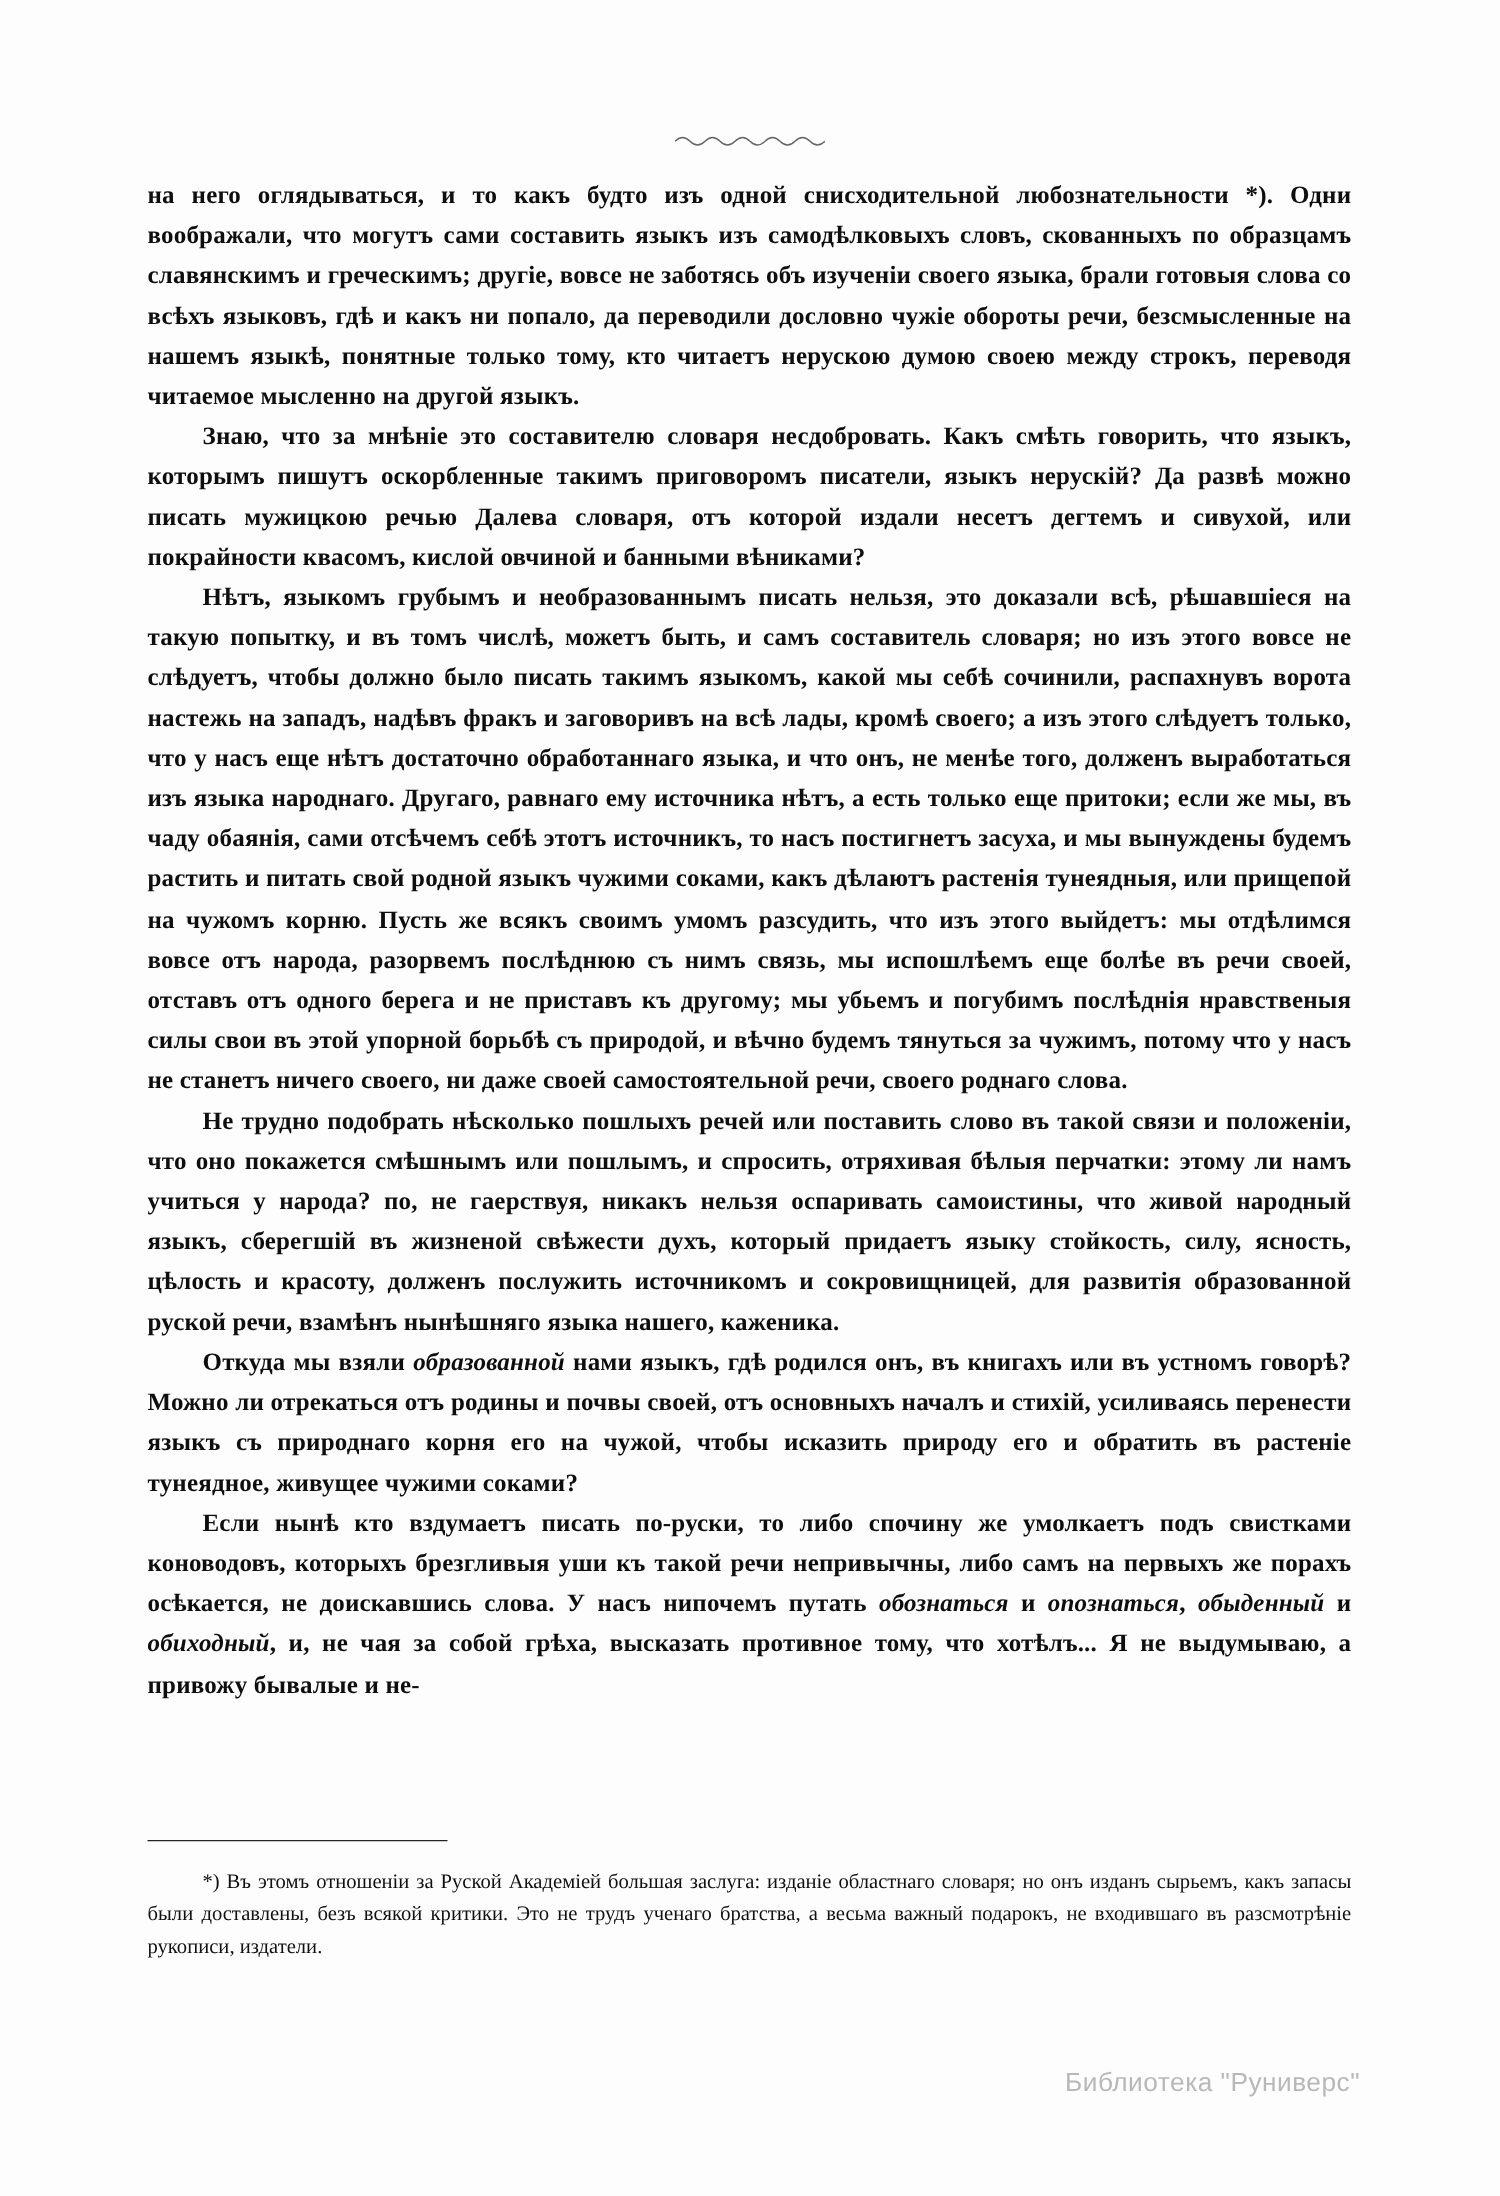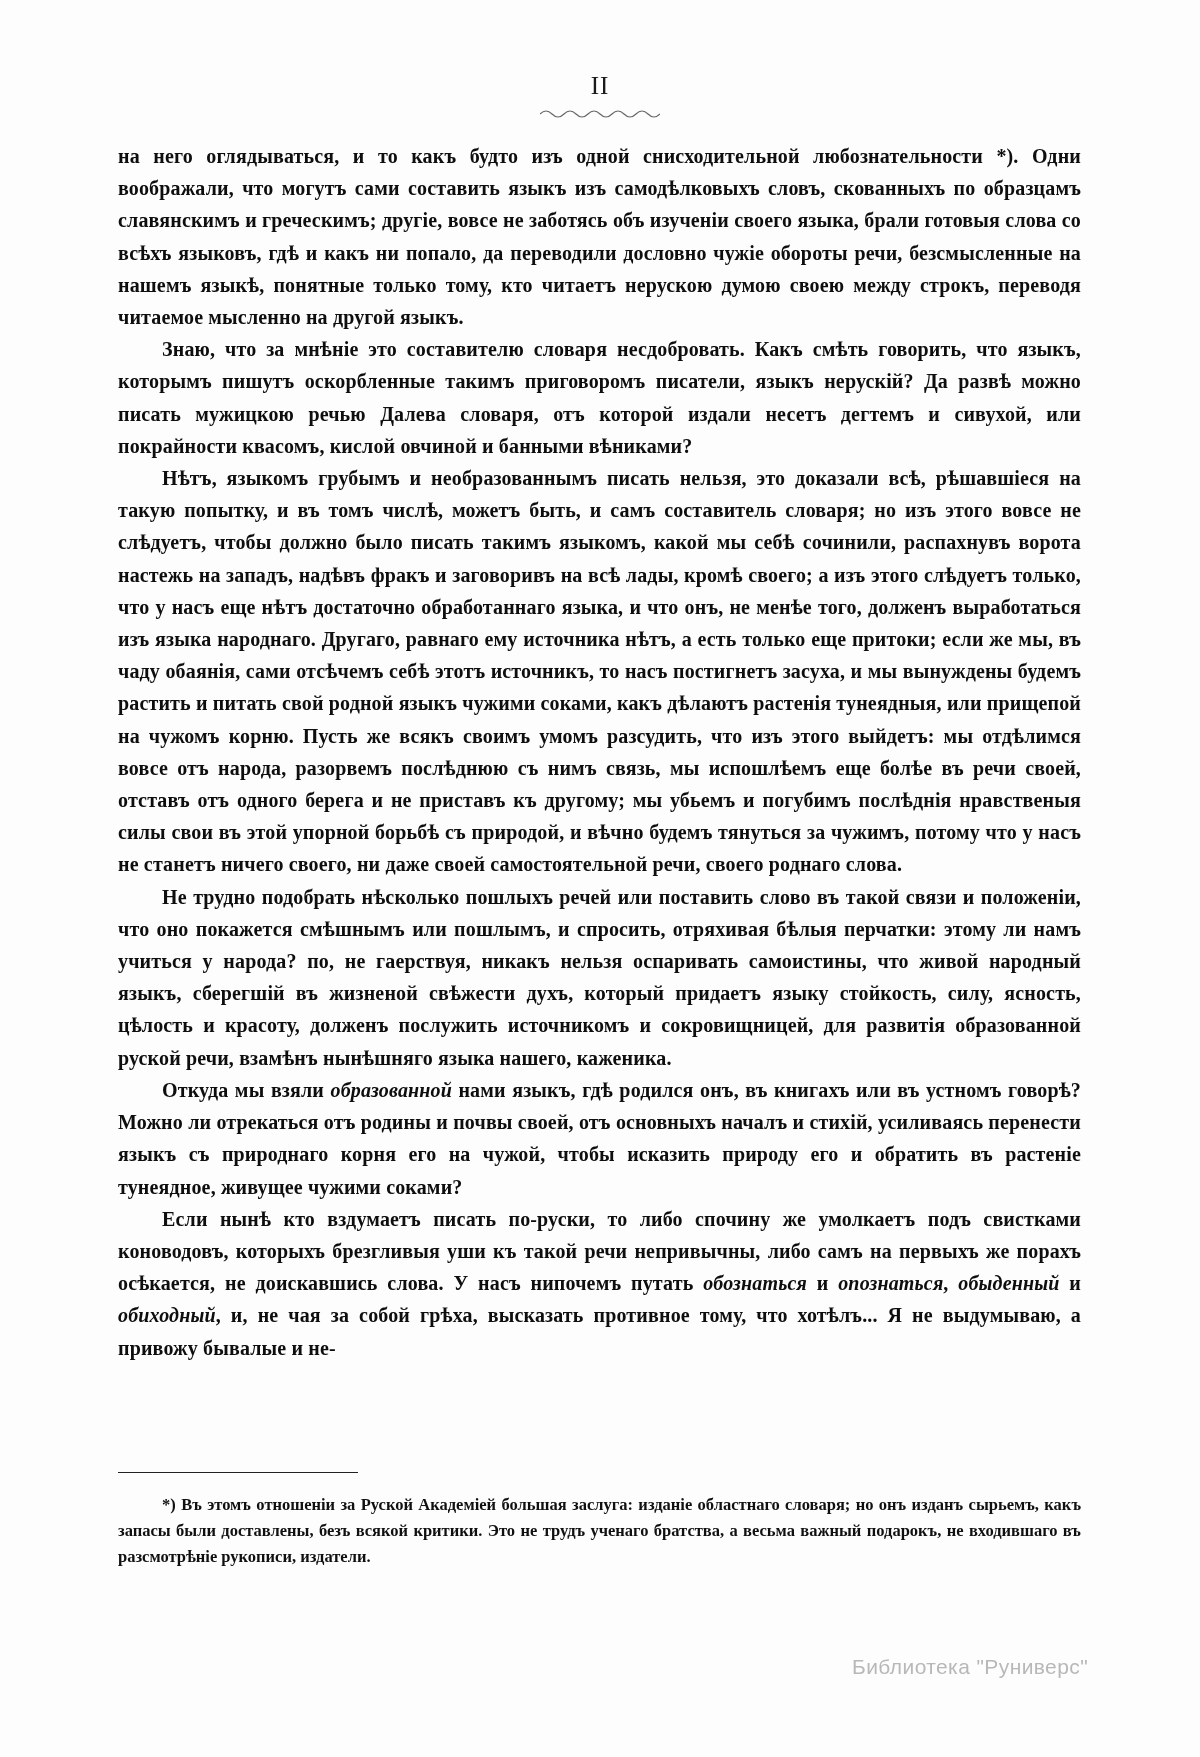--- a/index.html
+++ b/index.html
@@ -77,42 +77,41 @@
   .footnote {
     position: absolute;
     left: 118px;
     top: 1492px;
     width: 963px;
     font-size: 16.5px;
     line-height: 26px;
     text-align: justify;
     color: #101010;
     font-family: "Liberation Serif", serif;
-    font-weight: 700;
+    font-weight: 400;
   }
   .footnote p {
     margin: 0;
     text-indent: 44px;
   }
   .watermark {
     position: absolute;
     right: 112px;
     bottom: 78px;
     font-size: 21px;
     color: #b8b8b8;
     font-family: "Liberation Sans", sans-serif;
     letter-spacing: 0.4px;
   }
 </style>
 </head>
 <body>
 
 <div class="page">
 
-  <div class="page-number">II</div>
 
   <div class="page-rule">
     <svg width="120" height="10" viewBox="0 0 120 10" xmlns="http://www.w3.org/2000/svg" aria-hidden="true">
       <path d="M0 6 Q6 0 12 6 T24 6 T36 6 T48 6 T60 6 T72 6 T84 6 T96 6 T108 6 T120 6" fill="none" stroke="#333" stroke-width="1.1"></path>
     </svg>
   </div>
 
   <div class="body-text">
     <p class="first">на него оглядываться, и то какъ будто изъ одной снисходительной любознательности *). Одни воображали, что могутъ сами составить языкъ изъ самодѣлковыхъ словъ, скованныхъ по образцамъ славянскимъ и греческимъ; другіе, вовсе не заботясь объ изученіи своего языка, брали готовыя слова со всѣхъ языковъ, гдѣ и какъ ни попало, да переводили дословно чужіе обороты речи, безсмысленные на нашемъ языкѣ, понятные только тому, кто читаетъ нерускою думою своею между строкъ, переводя читаемое мысленно на другой языкъ.</p>
     <p>Знаю, что за мнѣніе это составителю словаря несдобровать. Какъ смѣть говорить, что языкъ, которымъ пишутъ оскорбленные такимъ приговоромъ писатели, языкъ нерускій? Да развѣ можно писать мужицкою речью Далева словаря, отъ которой издали несетъ дегтемъ и сивухой, или покрайности квасомъ, кислой овчиной и банными вѣниками?</p>

